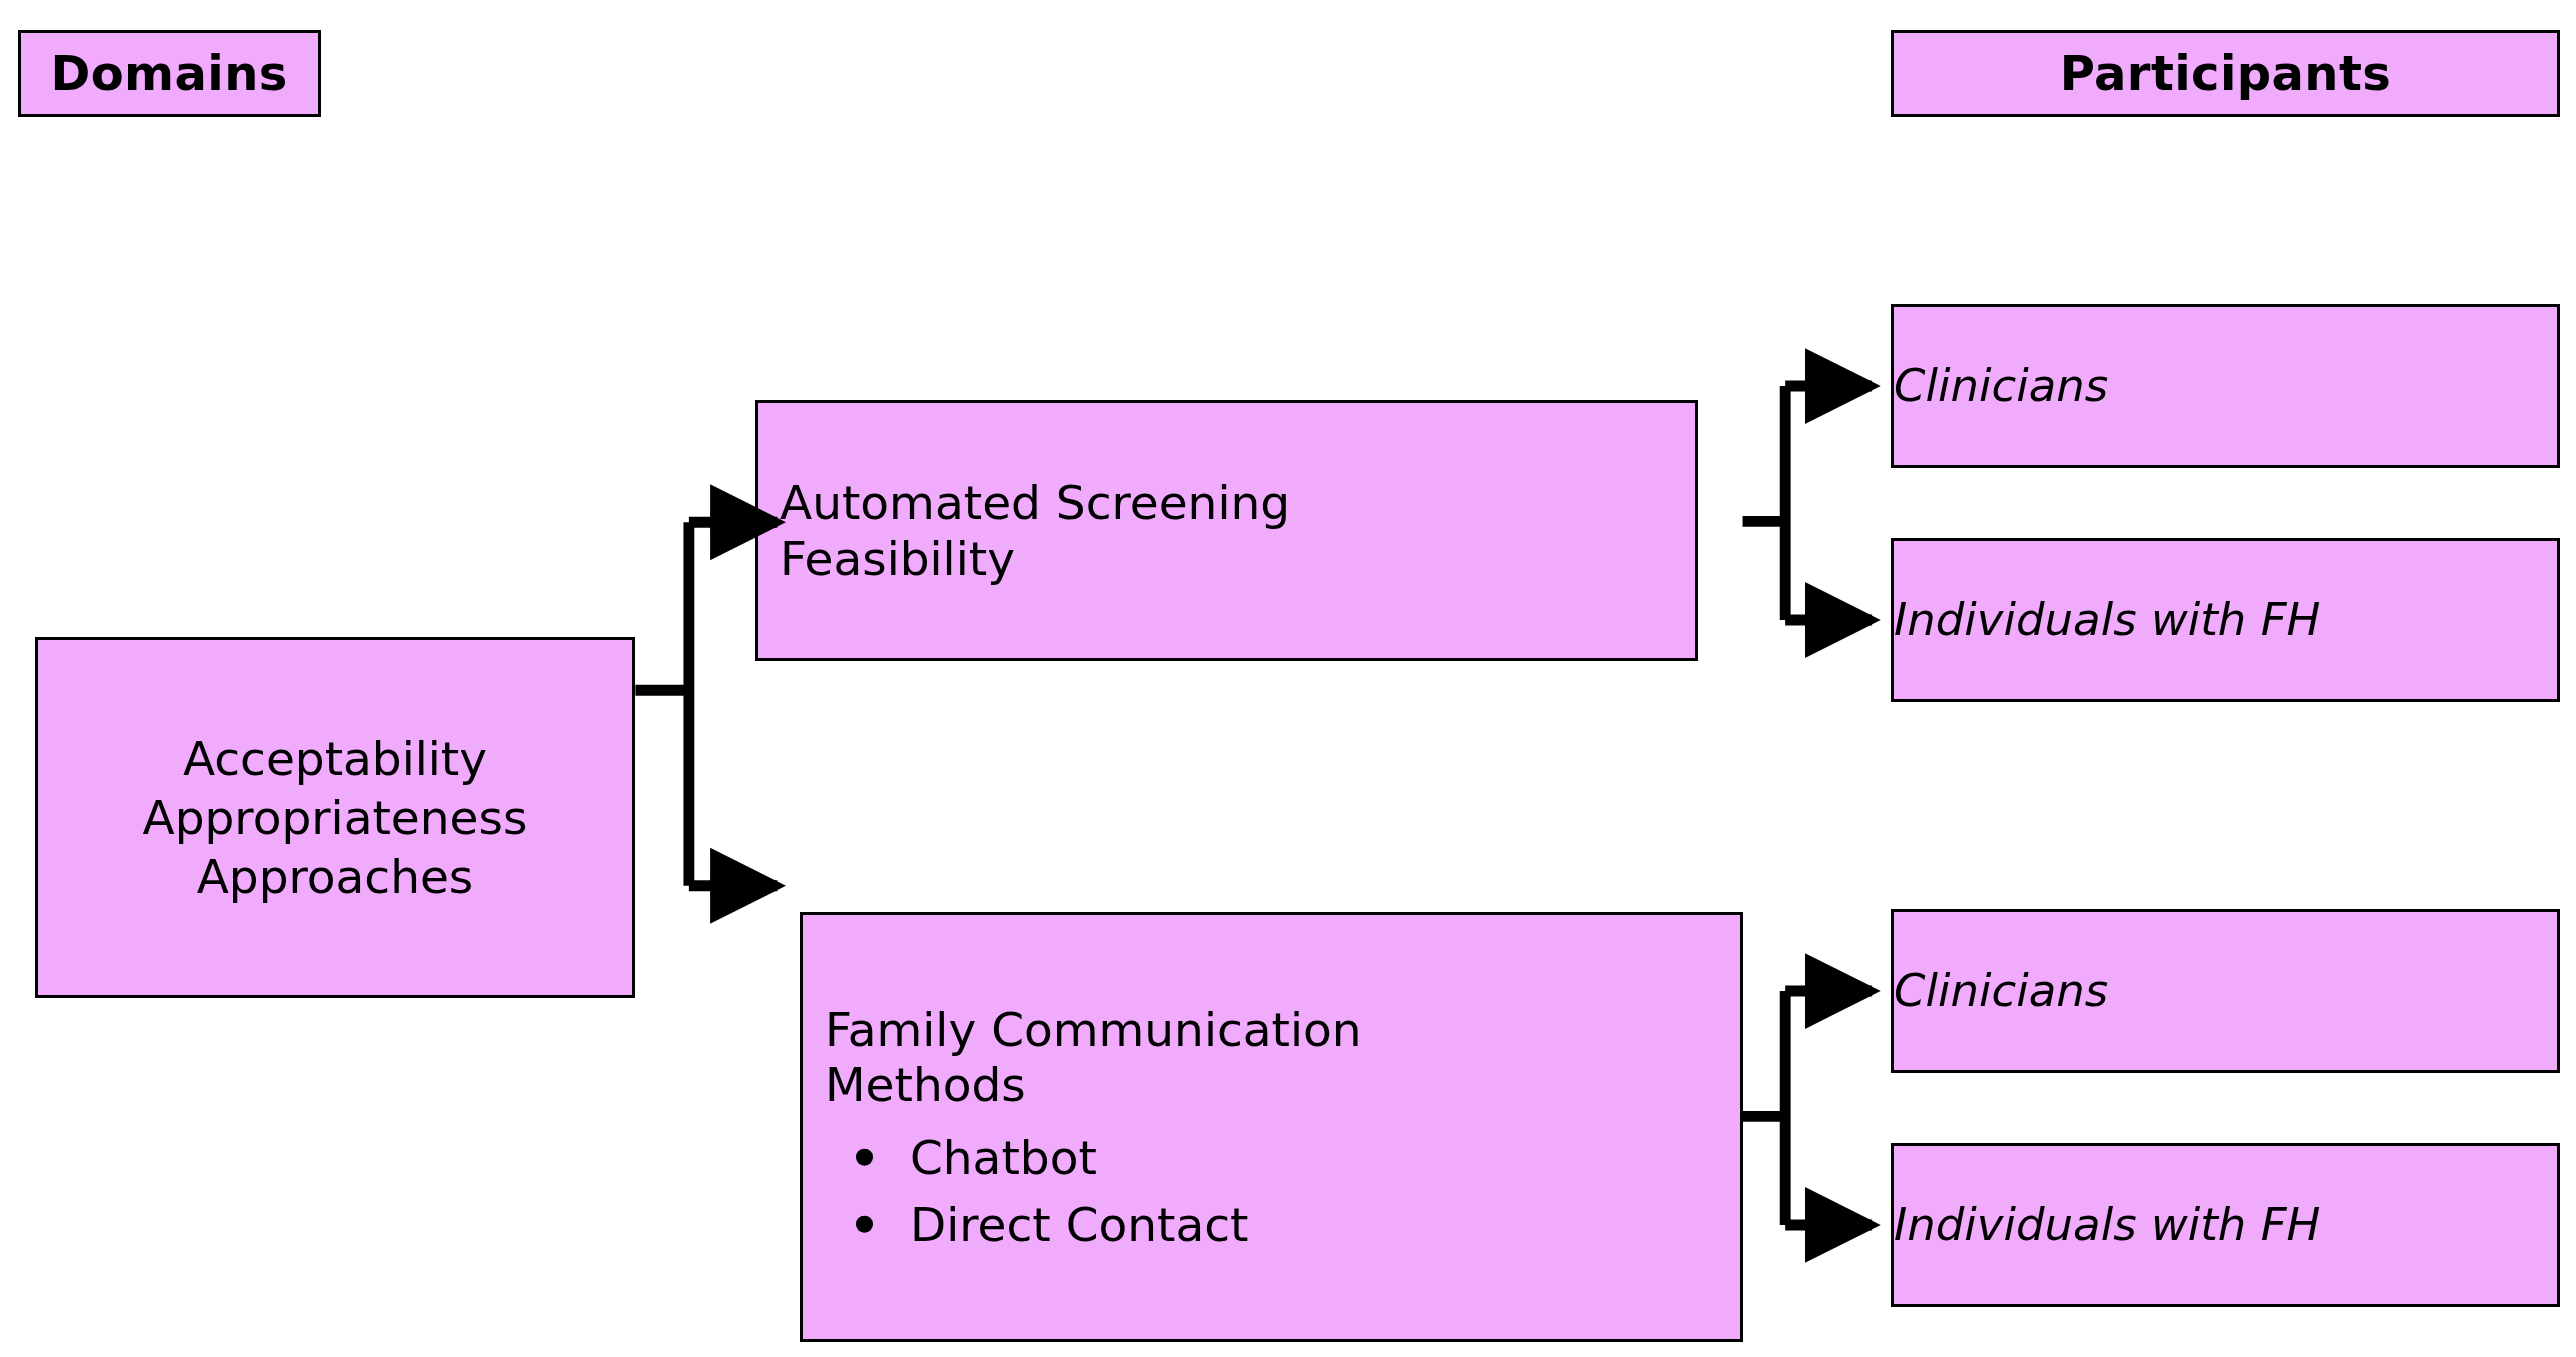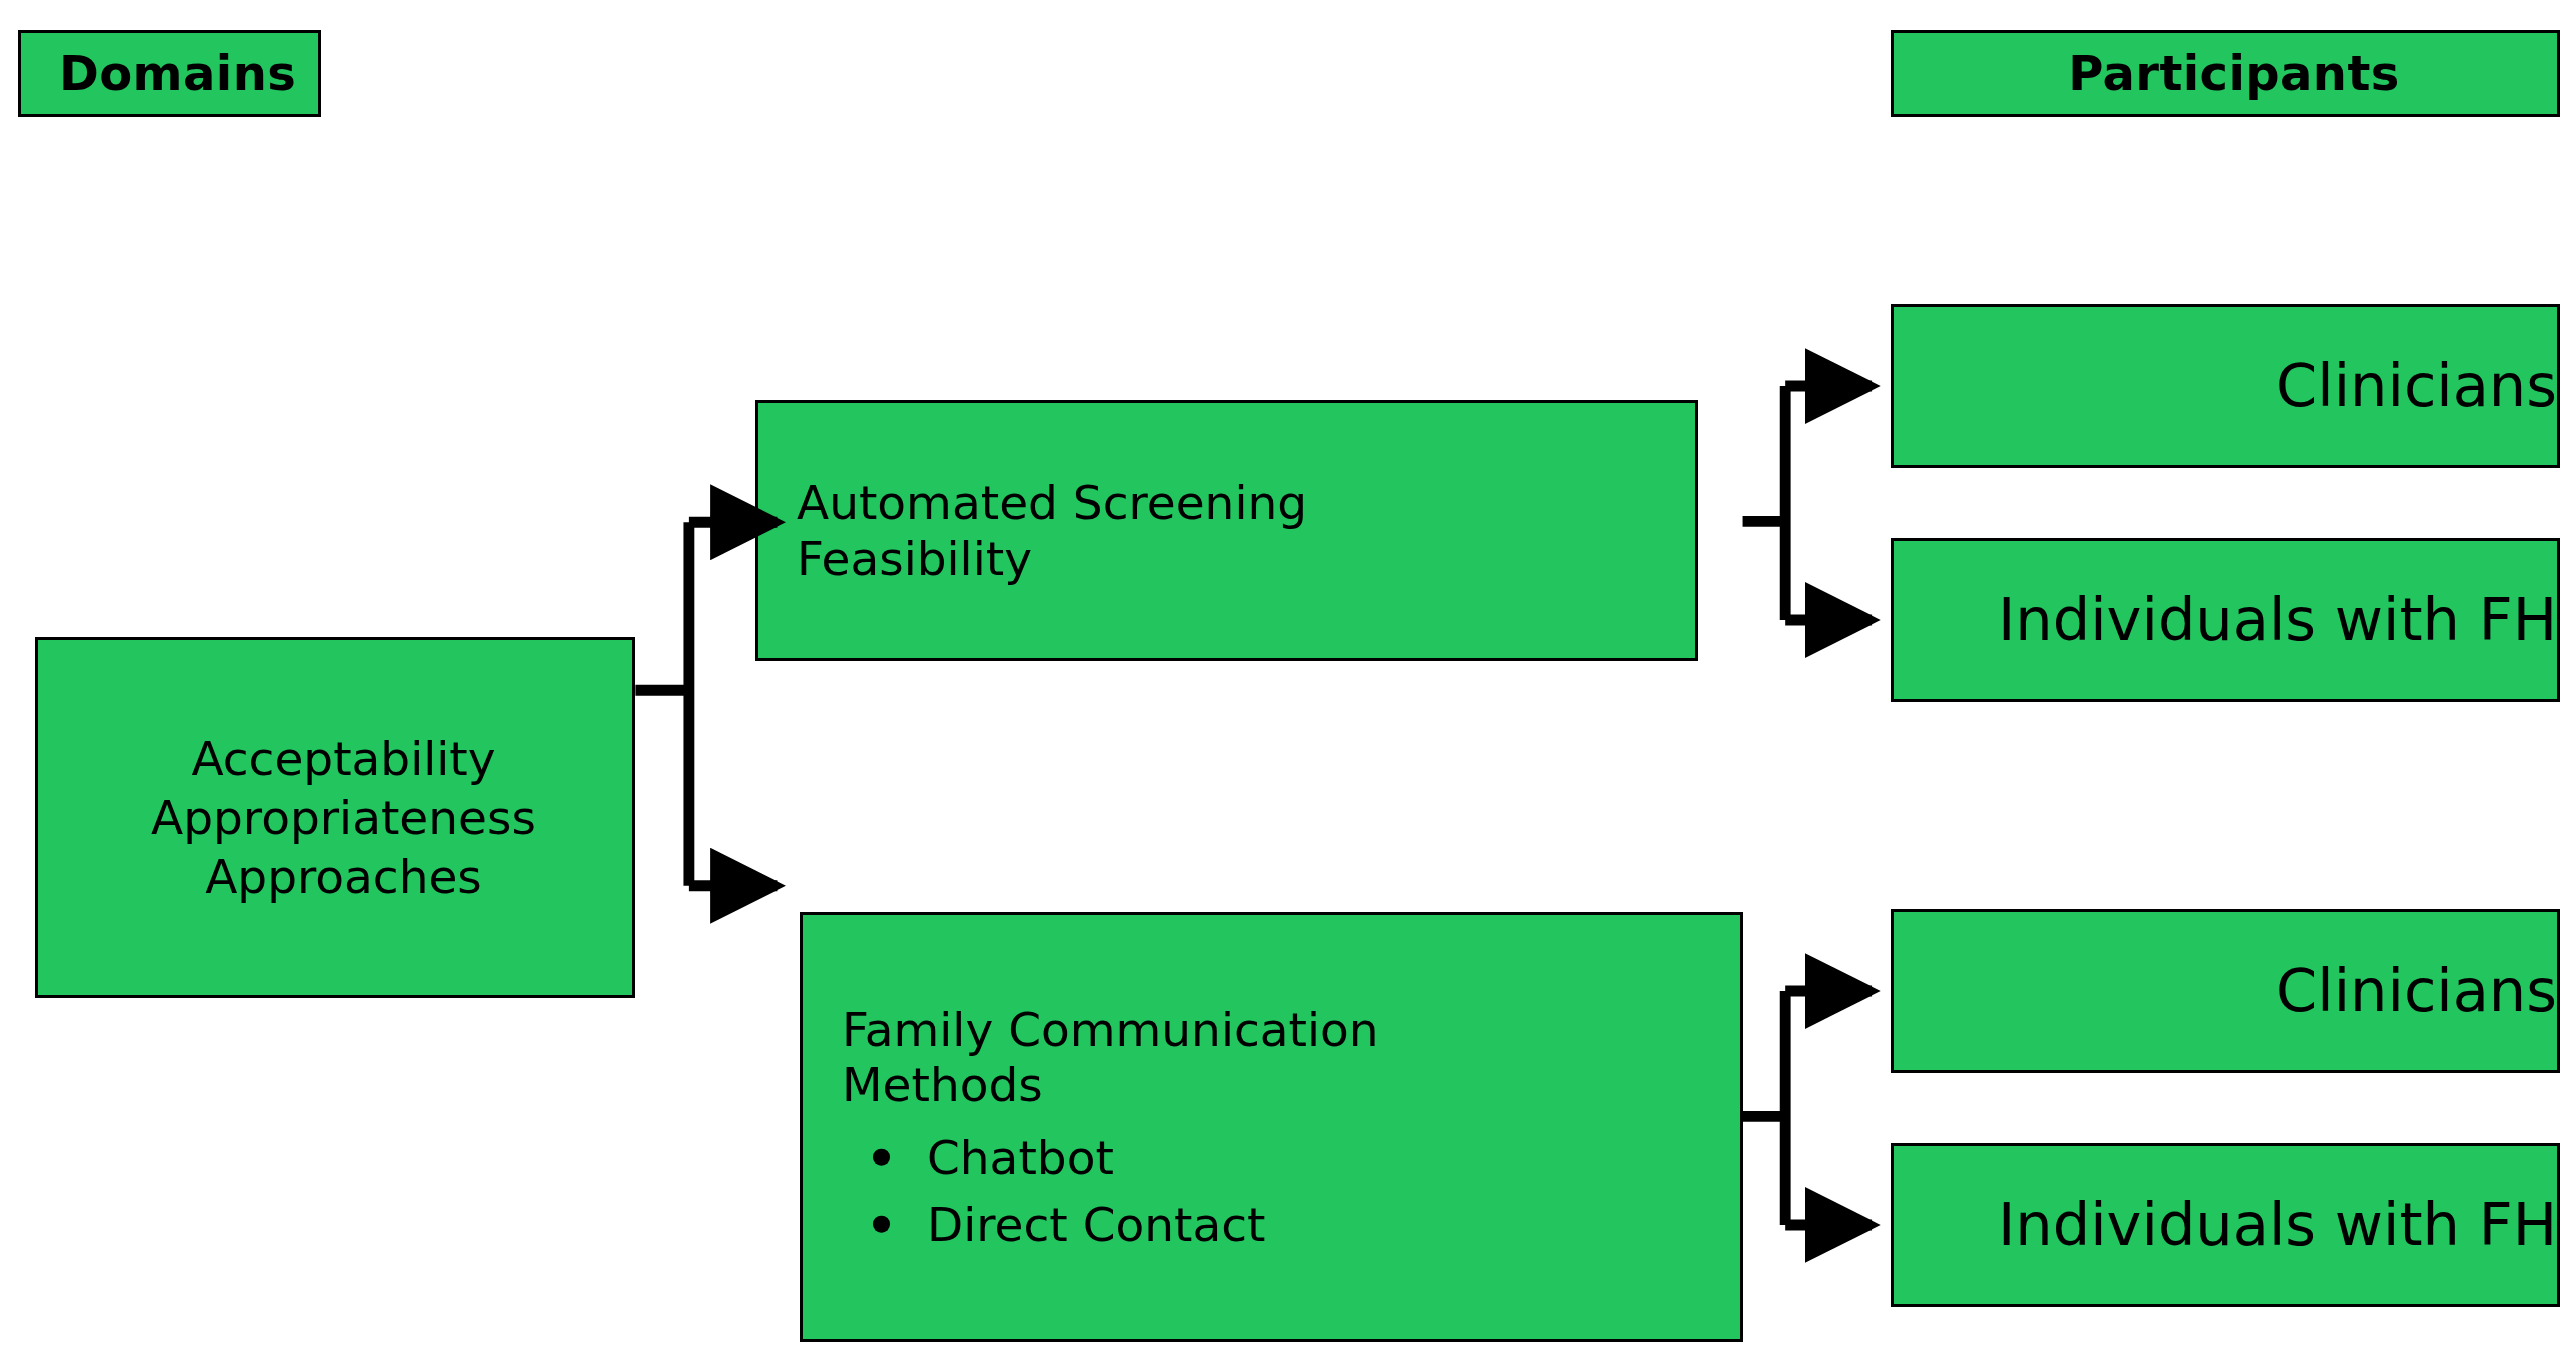--- a/index.html
+++ b/index.html
@@ -14,26 +14,25 @@
   #diagram-root {
     position: relative;
     width: 2576px;
     height: 1357px;
     background: #ffffff;
     overflow: hidden;
   }
   .node {
     position: absolute;
     box-sizing: border-box;
-    background: #22c55e;
+    background: #f0abfc;
     border: 3.3px solid #000000;
     display: flex;
     flex-direction: column;
     justify-content: center;
-    padding-left: 17px;
   }
   .node.header {
     border-width: 3.3px;
     align-items: center;
   }
   .header-label {
     font-weight: bold;
     font-size: 48px;
     letter-spacing: 0.4px;
     line-height: 1.1;
@@ -76,23 +75,24 @@
     left: 3.3px;
     top: 50%;
     transform: translateY(-50%);
     width: 16.7px;
     height: 16.7px;
     background: #000000;
     border-radius: 50%;
   }
   .participant-text {
     width: 100%;
-    text-align: right;
-    font-size: 59px;
+    text-align: left;
+    font-size: 45px;
     line-height: 1.18;
+    font-style: italic;
   }
   .connector-svg {
     position: absolute;
     left: 0;
     top: 0;
     width: 2576px;
     height: 1357px;
     pointer-events: none;
   }
 </style>

